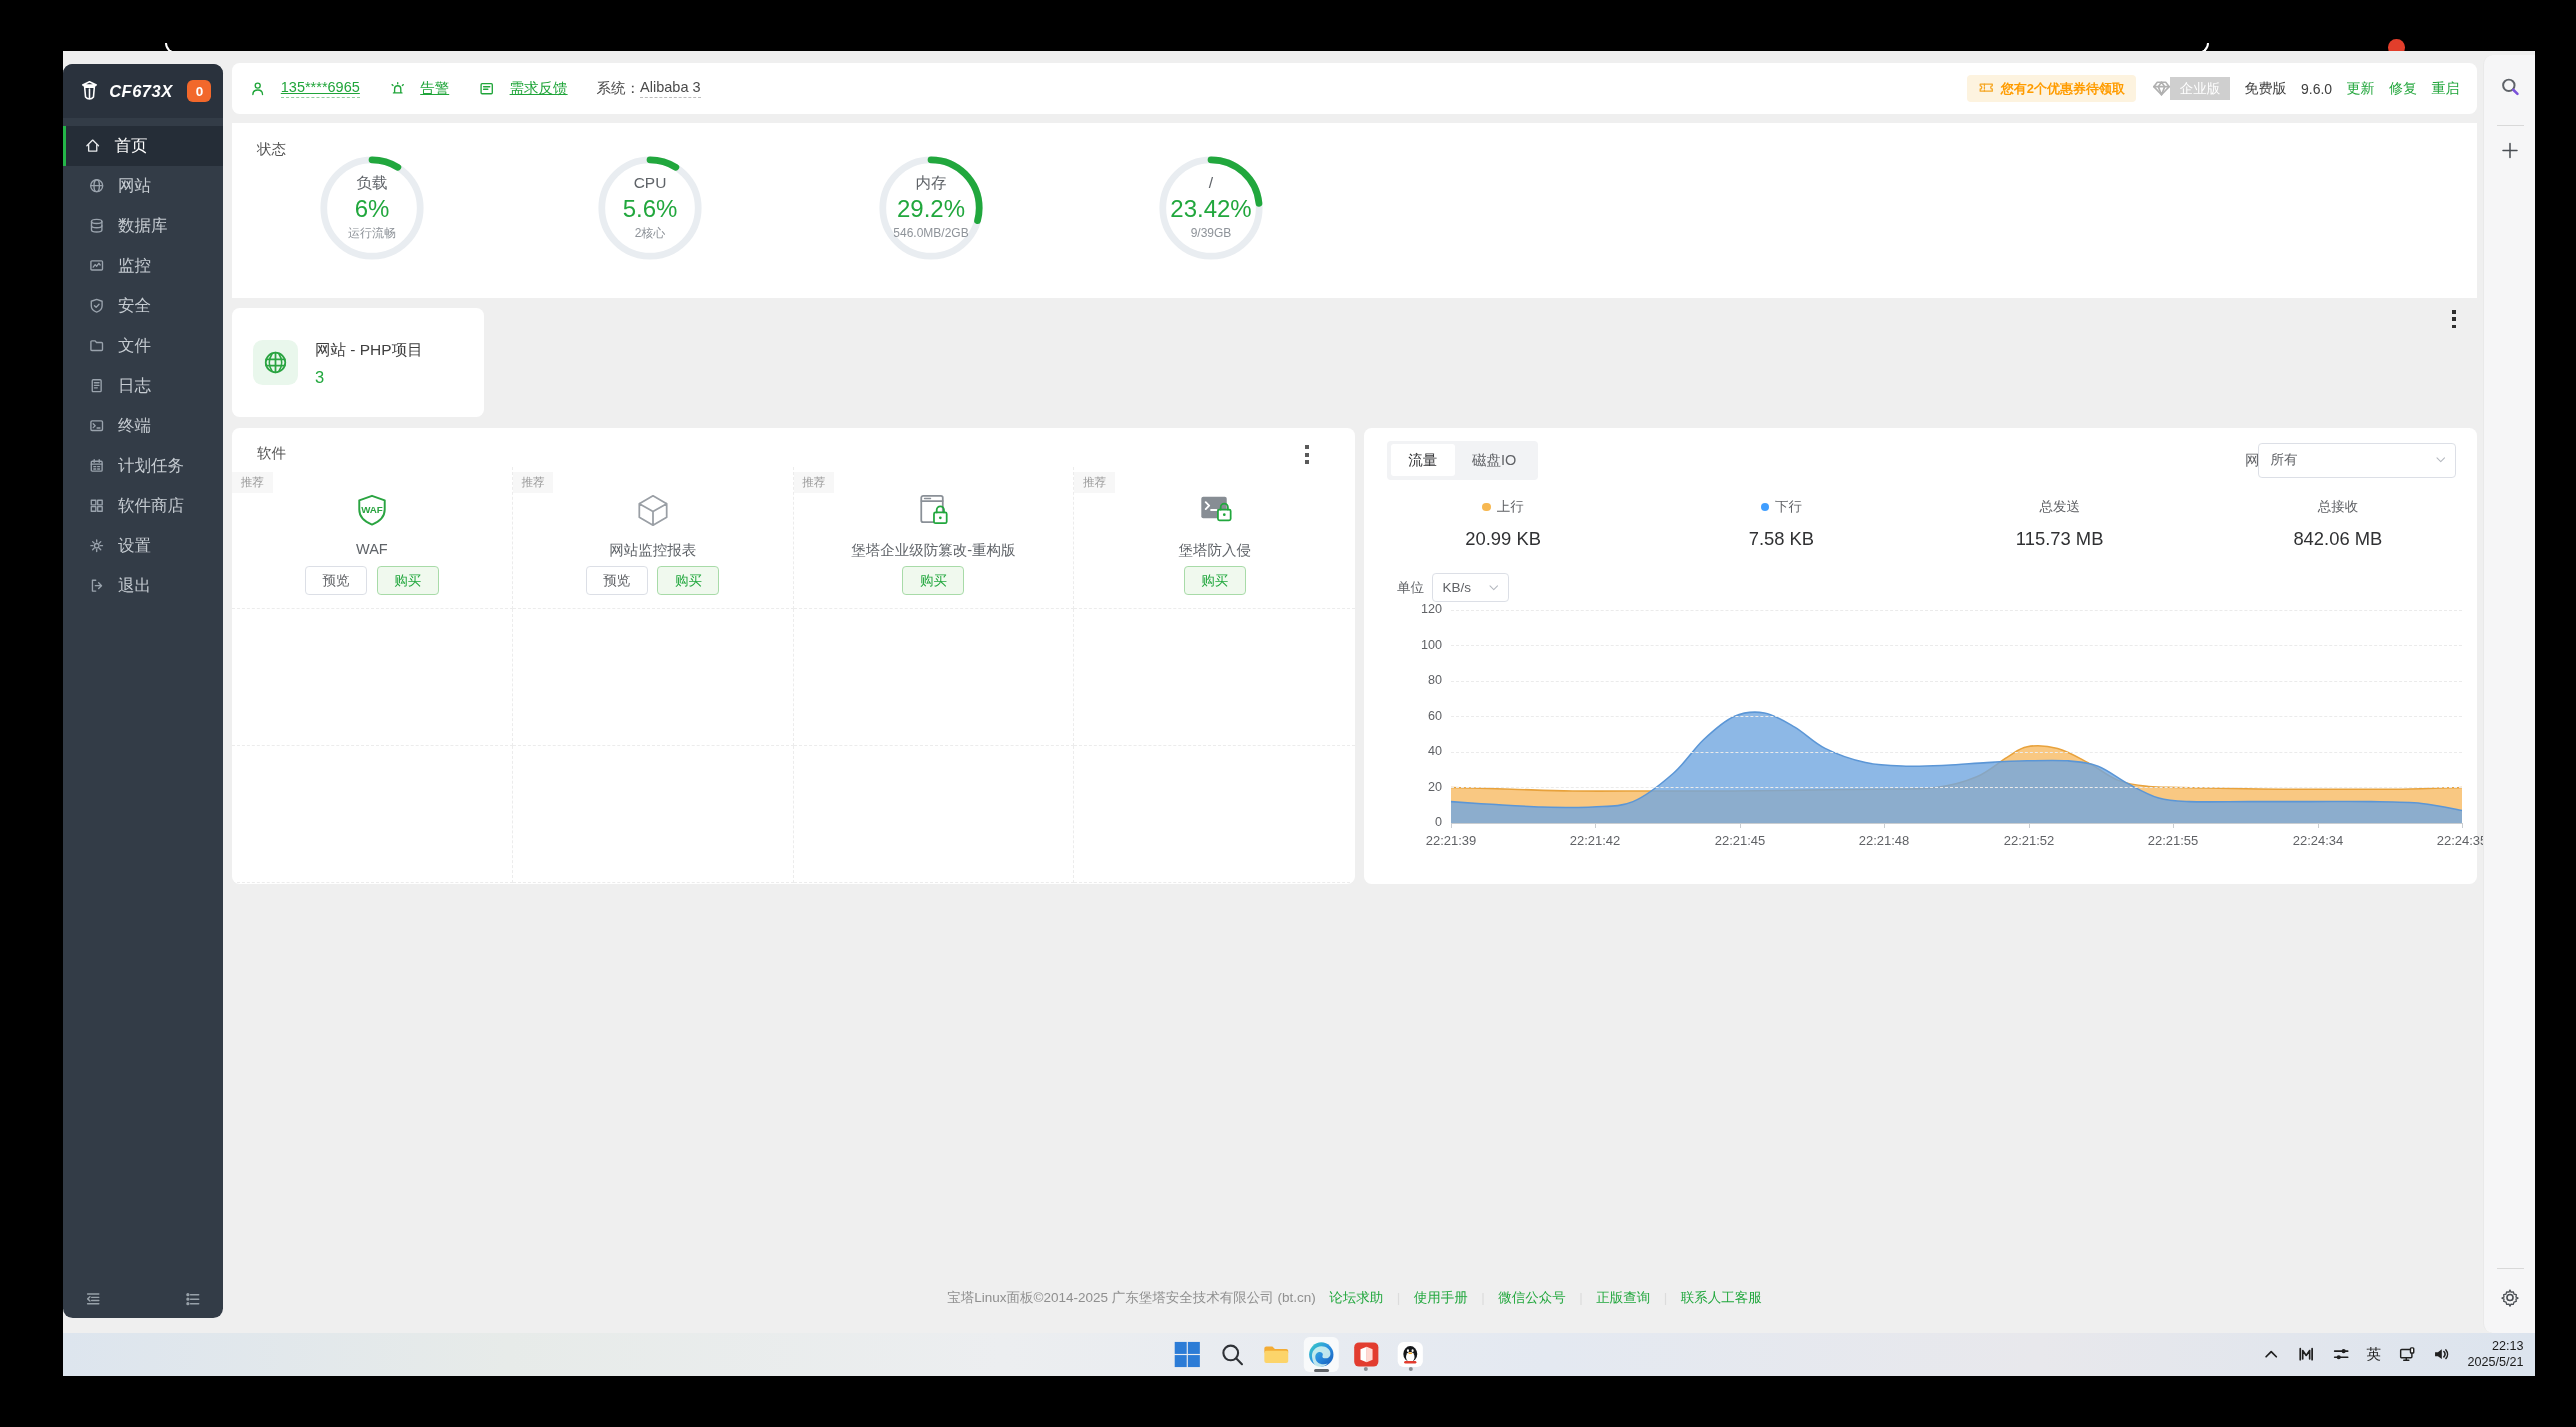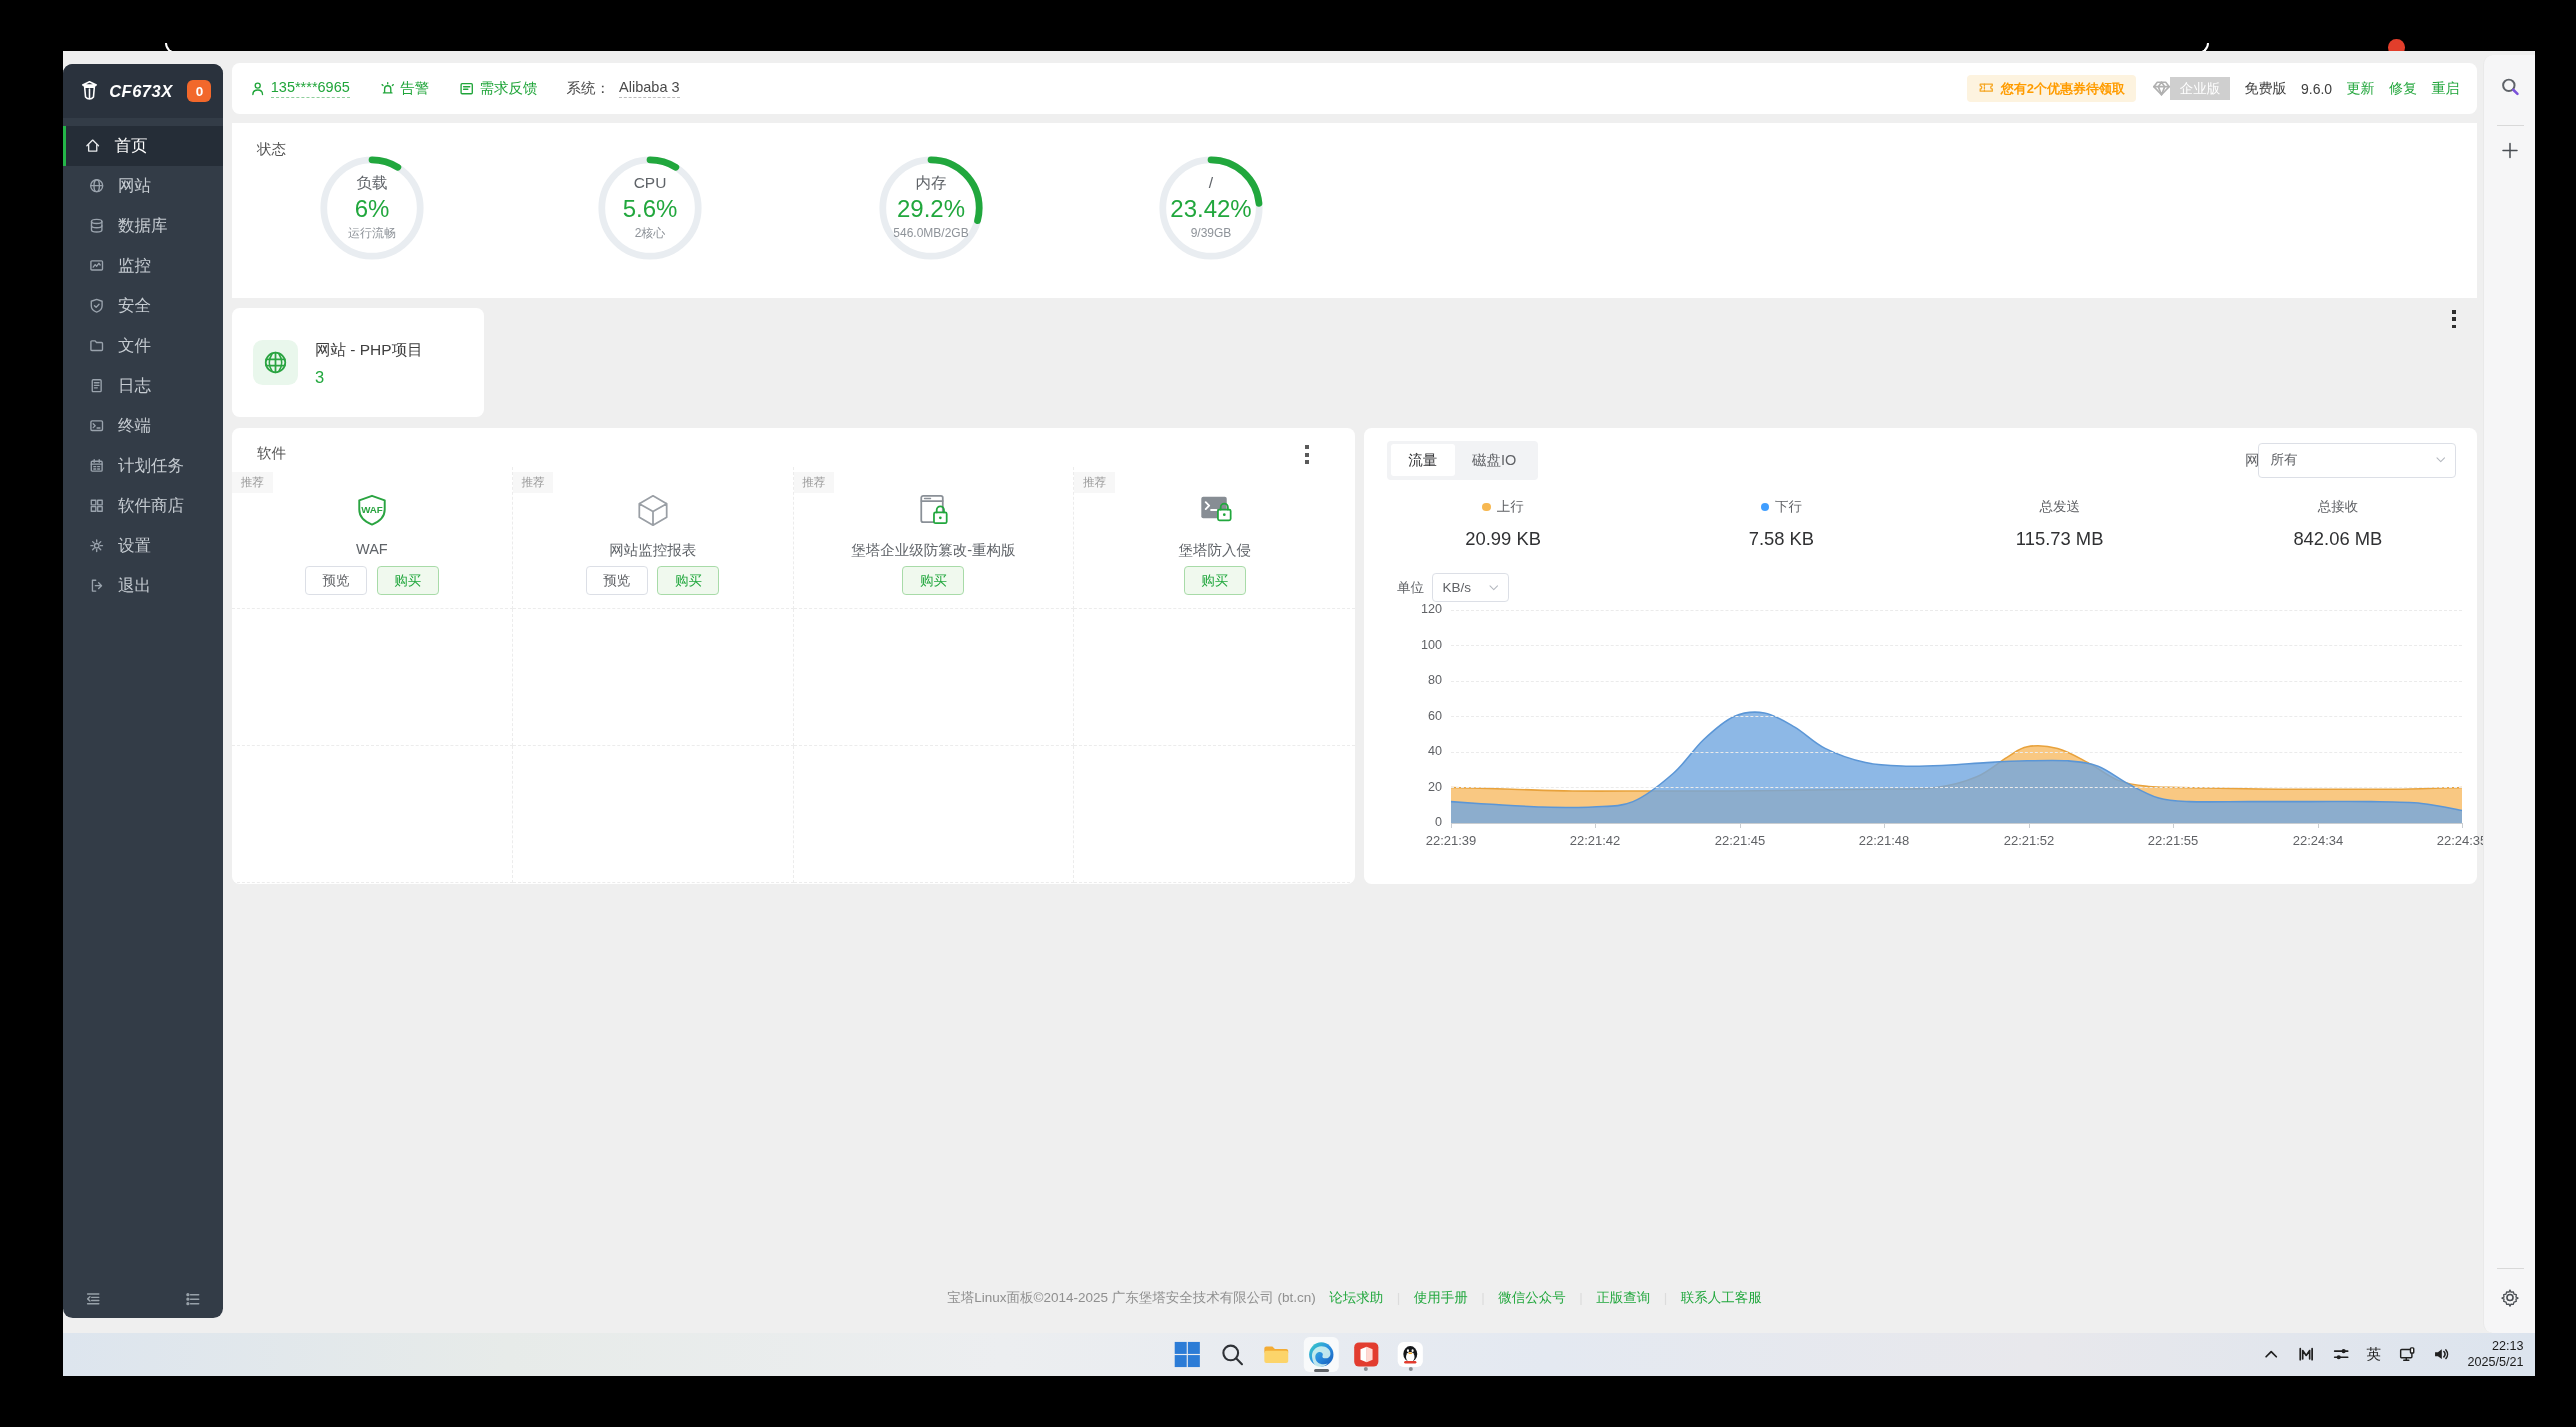--- a/index.html
+++ b/index.html
@@ -20,25 +20,25 @@
   #sb-menu{padding-top:7.7px;}
   .sb-item{height:40px;display:flex;align-items:center;padding-left:22px;font-size:16.5px;cursor:pointer;border-left:3.9px solid transparent;}
   .sb-item .ic{width:17.4px;height:17.4px;margin-right:12.6px;color:#9aa3ad;display:inline-flex;}
   .sb-item.active{background:#252d37;border-left-color:#24b648;color:#fff;padding-left:18.4px;}
   .sb-item.active .ic{color:#e8eaec;}
   #sb-foot{position:absolute;bottom:9.7px;left:0;right:0;display:flex;justify-content:space-between;padding:0 21px;color:#98a1a9;}
   #sb-foot .ic{width:18.4px;height:18.4px;}
   
   #topbar{left:232px;top:63px;width:2245px;height:51px;background:#fff;border-radius:7.7px;display:flex;align-items:center;padding:0 17.4px;}
   .tb-left{display:flex;align-items:center;gap:29px;}
-  .tb-item{display:flex;align-items:center;gap:4px;font-size:14.5px;color:#20a53a;cursor:pointer;}
+  .tb-item{display:flex;align-items:center;gap:14px;font-size:14.5px;color:#20a53a;cursor:pointer;text-decoration:underline;}
   .tb-item .ic{width:17.4px;height:17.4px;display:inline-flex;}
   .dashed-g{border-bottom:1px dashed #8fcf9c;padding-bottom:1.9px;}
   .dashed-d{border-bottom:1px dashed #bdbdbd;padding-bottom:1.9px;}
-  .tb-sys{color:#4a4a4a;font-size:14.5px;display:flex;gap:9px;align-items:center;cursor:pointer;}
+  .tb-sys{color:#4a4a4a;font-size:14.5px;display:flex;gap:0;align-items:center;cursor:pointer;}
   .tb-right{margin-left:auto;display:flex;align-items:center;gap:14.5px;}
   #coupon{display:flex;align-items:center;gap:5.8px;background:#fdf3df;border-radius:3.9px;padding:4.8px 11.6px;color:#ff9c00;font-size:13px;font-weight:bold;cursor:pointer;}
   #coupon .ic{width:16.5px;height:16.5px;color:#f5a623;}
   #ent{display:flex;align-items:center;cursor:pointer;}
   #ent .ic{width:21px;height:21px;color:#b0b0b0;}
   #ent .tag{background:#cfcfcf;color:#fff;font-size:13.5px;padding:2.9px 9.7px;margin-left:-1.9px;}
   .ver-txt{color:#3e3e3e;font-size:14px;}
   .lnk{color:#20a53a;font-size:14px;cursor:pointer;}
   
   #status{left:232px;top:123px;width:2245px;height:175px;background:#fff;border-radius:0;}

